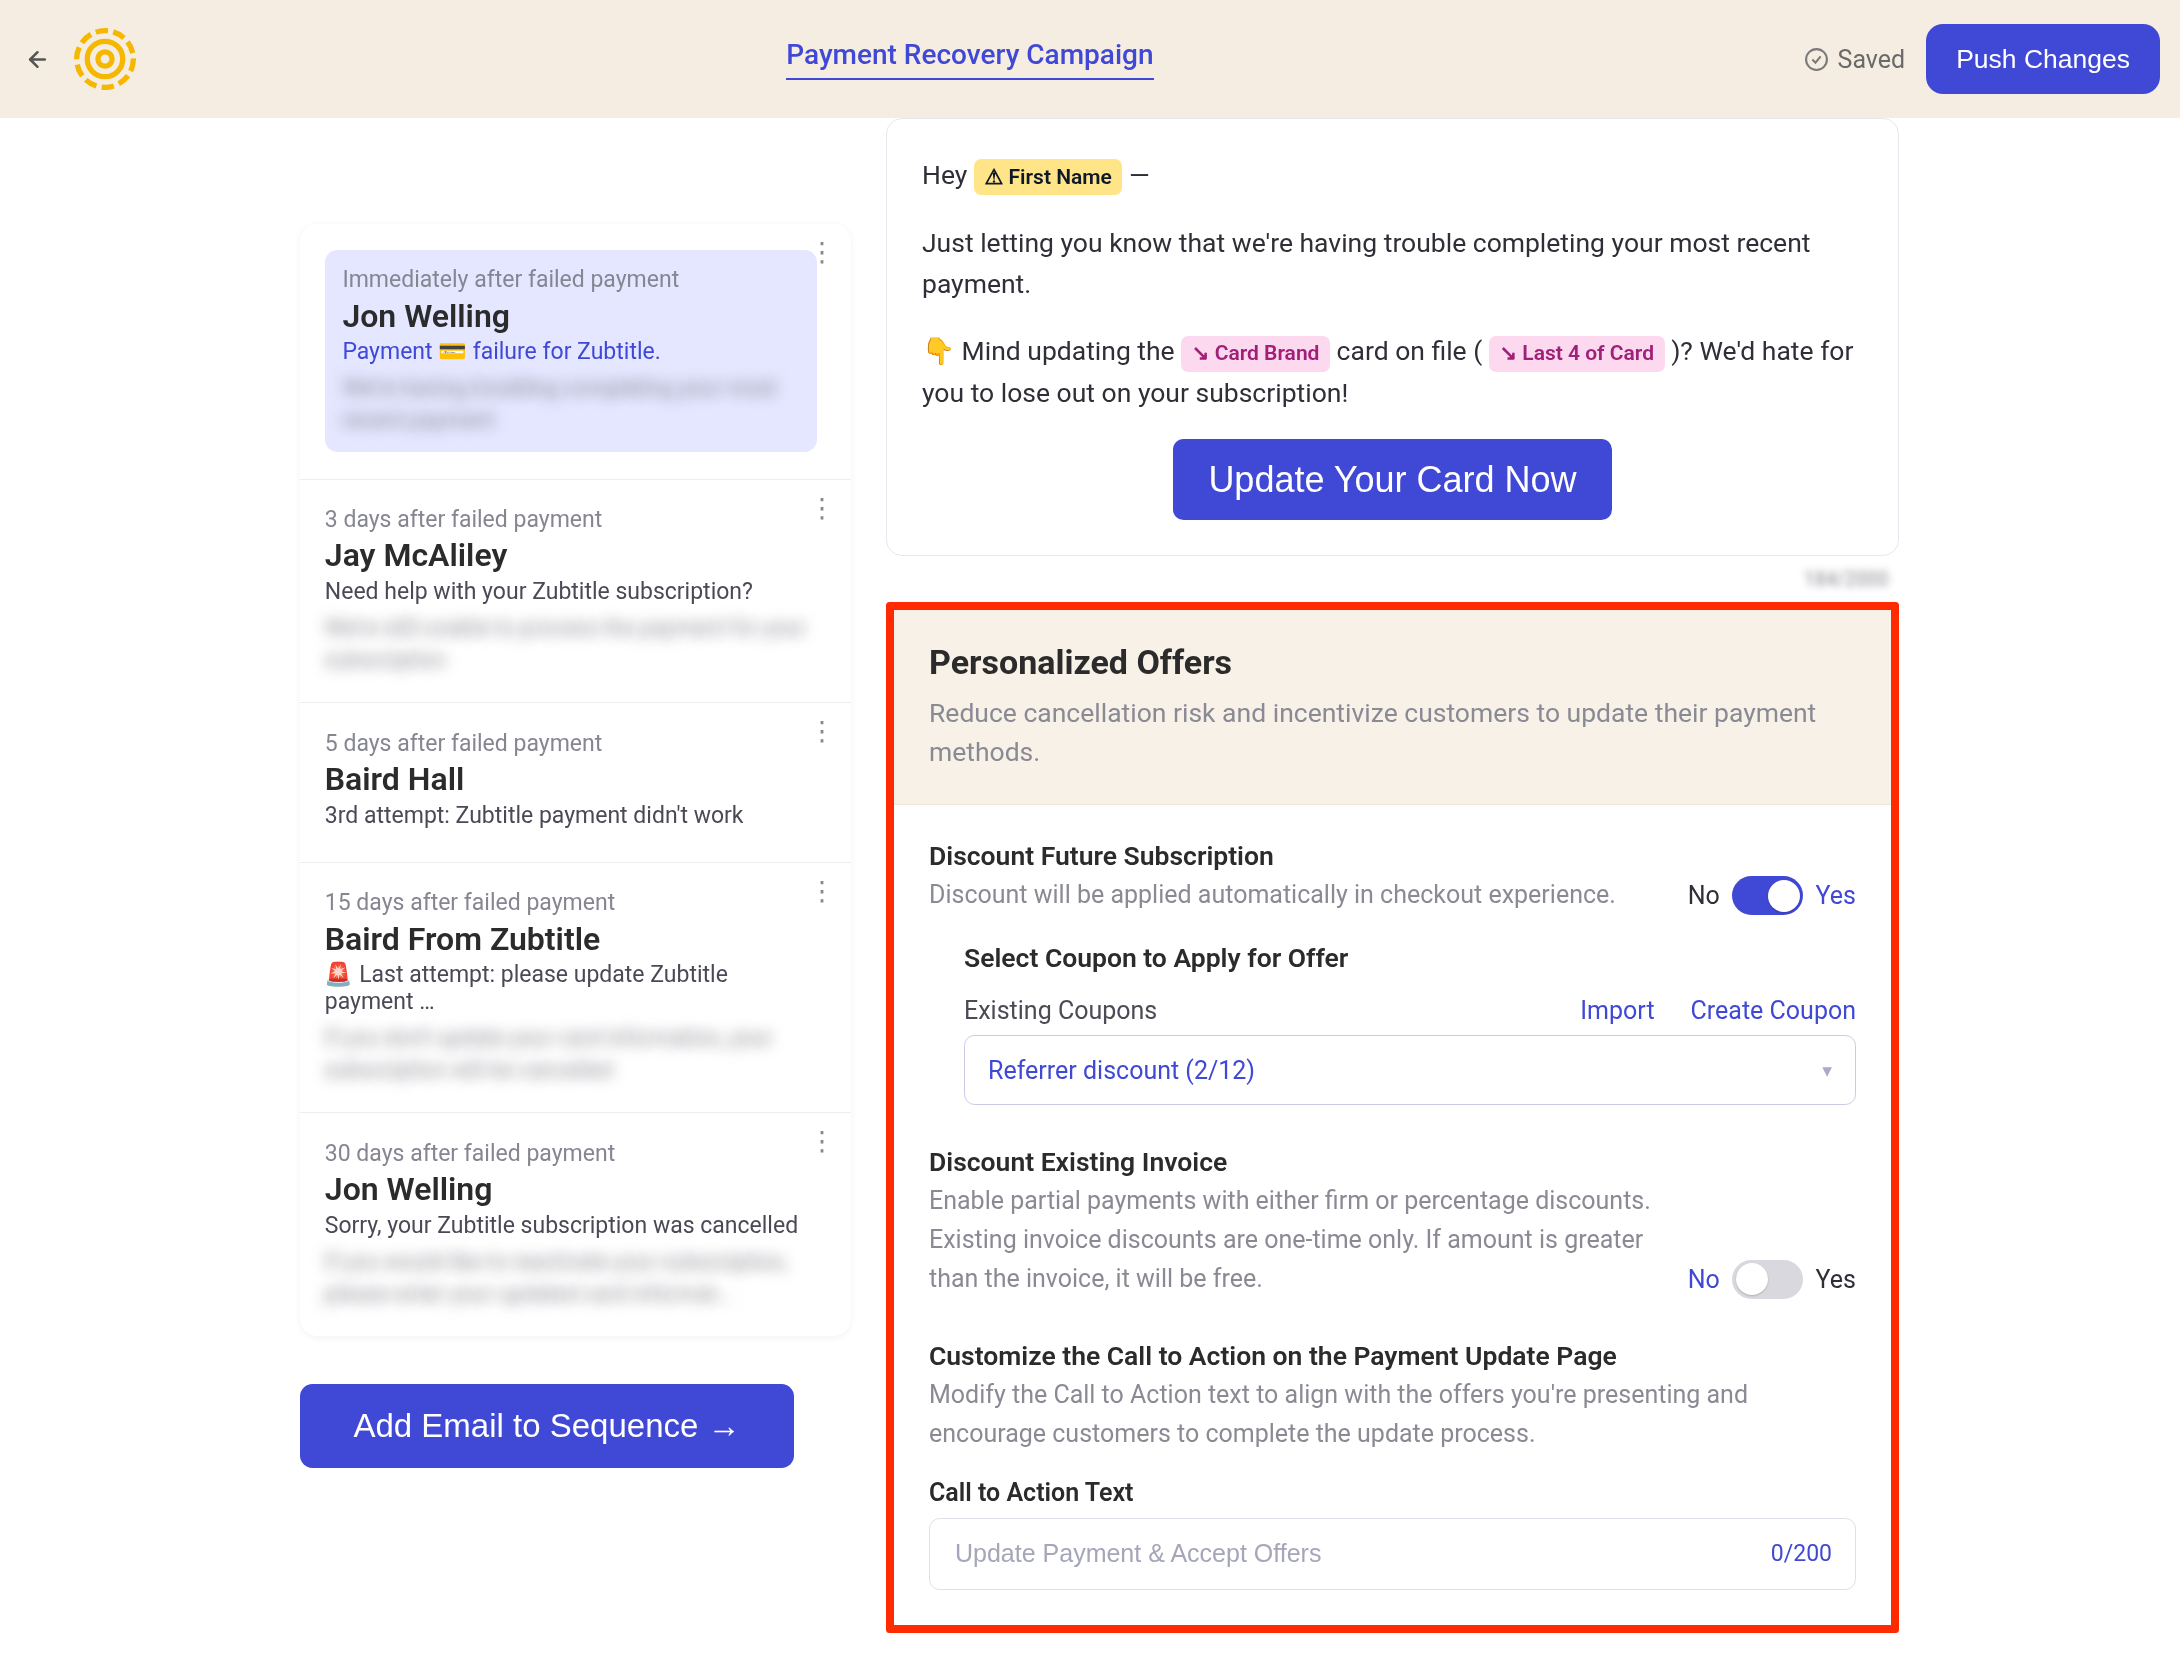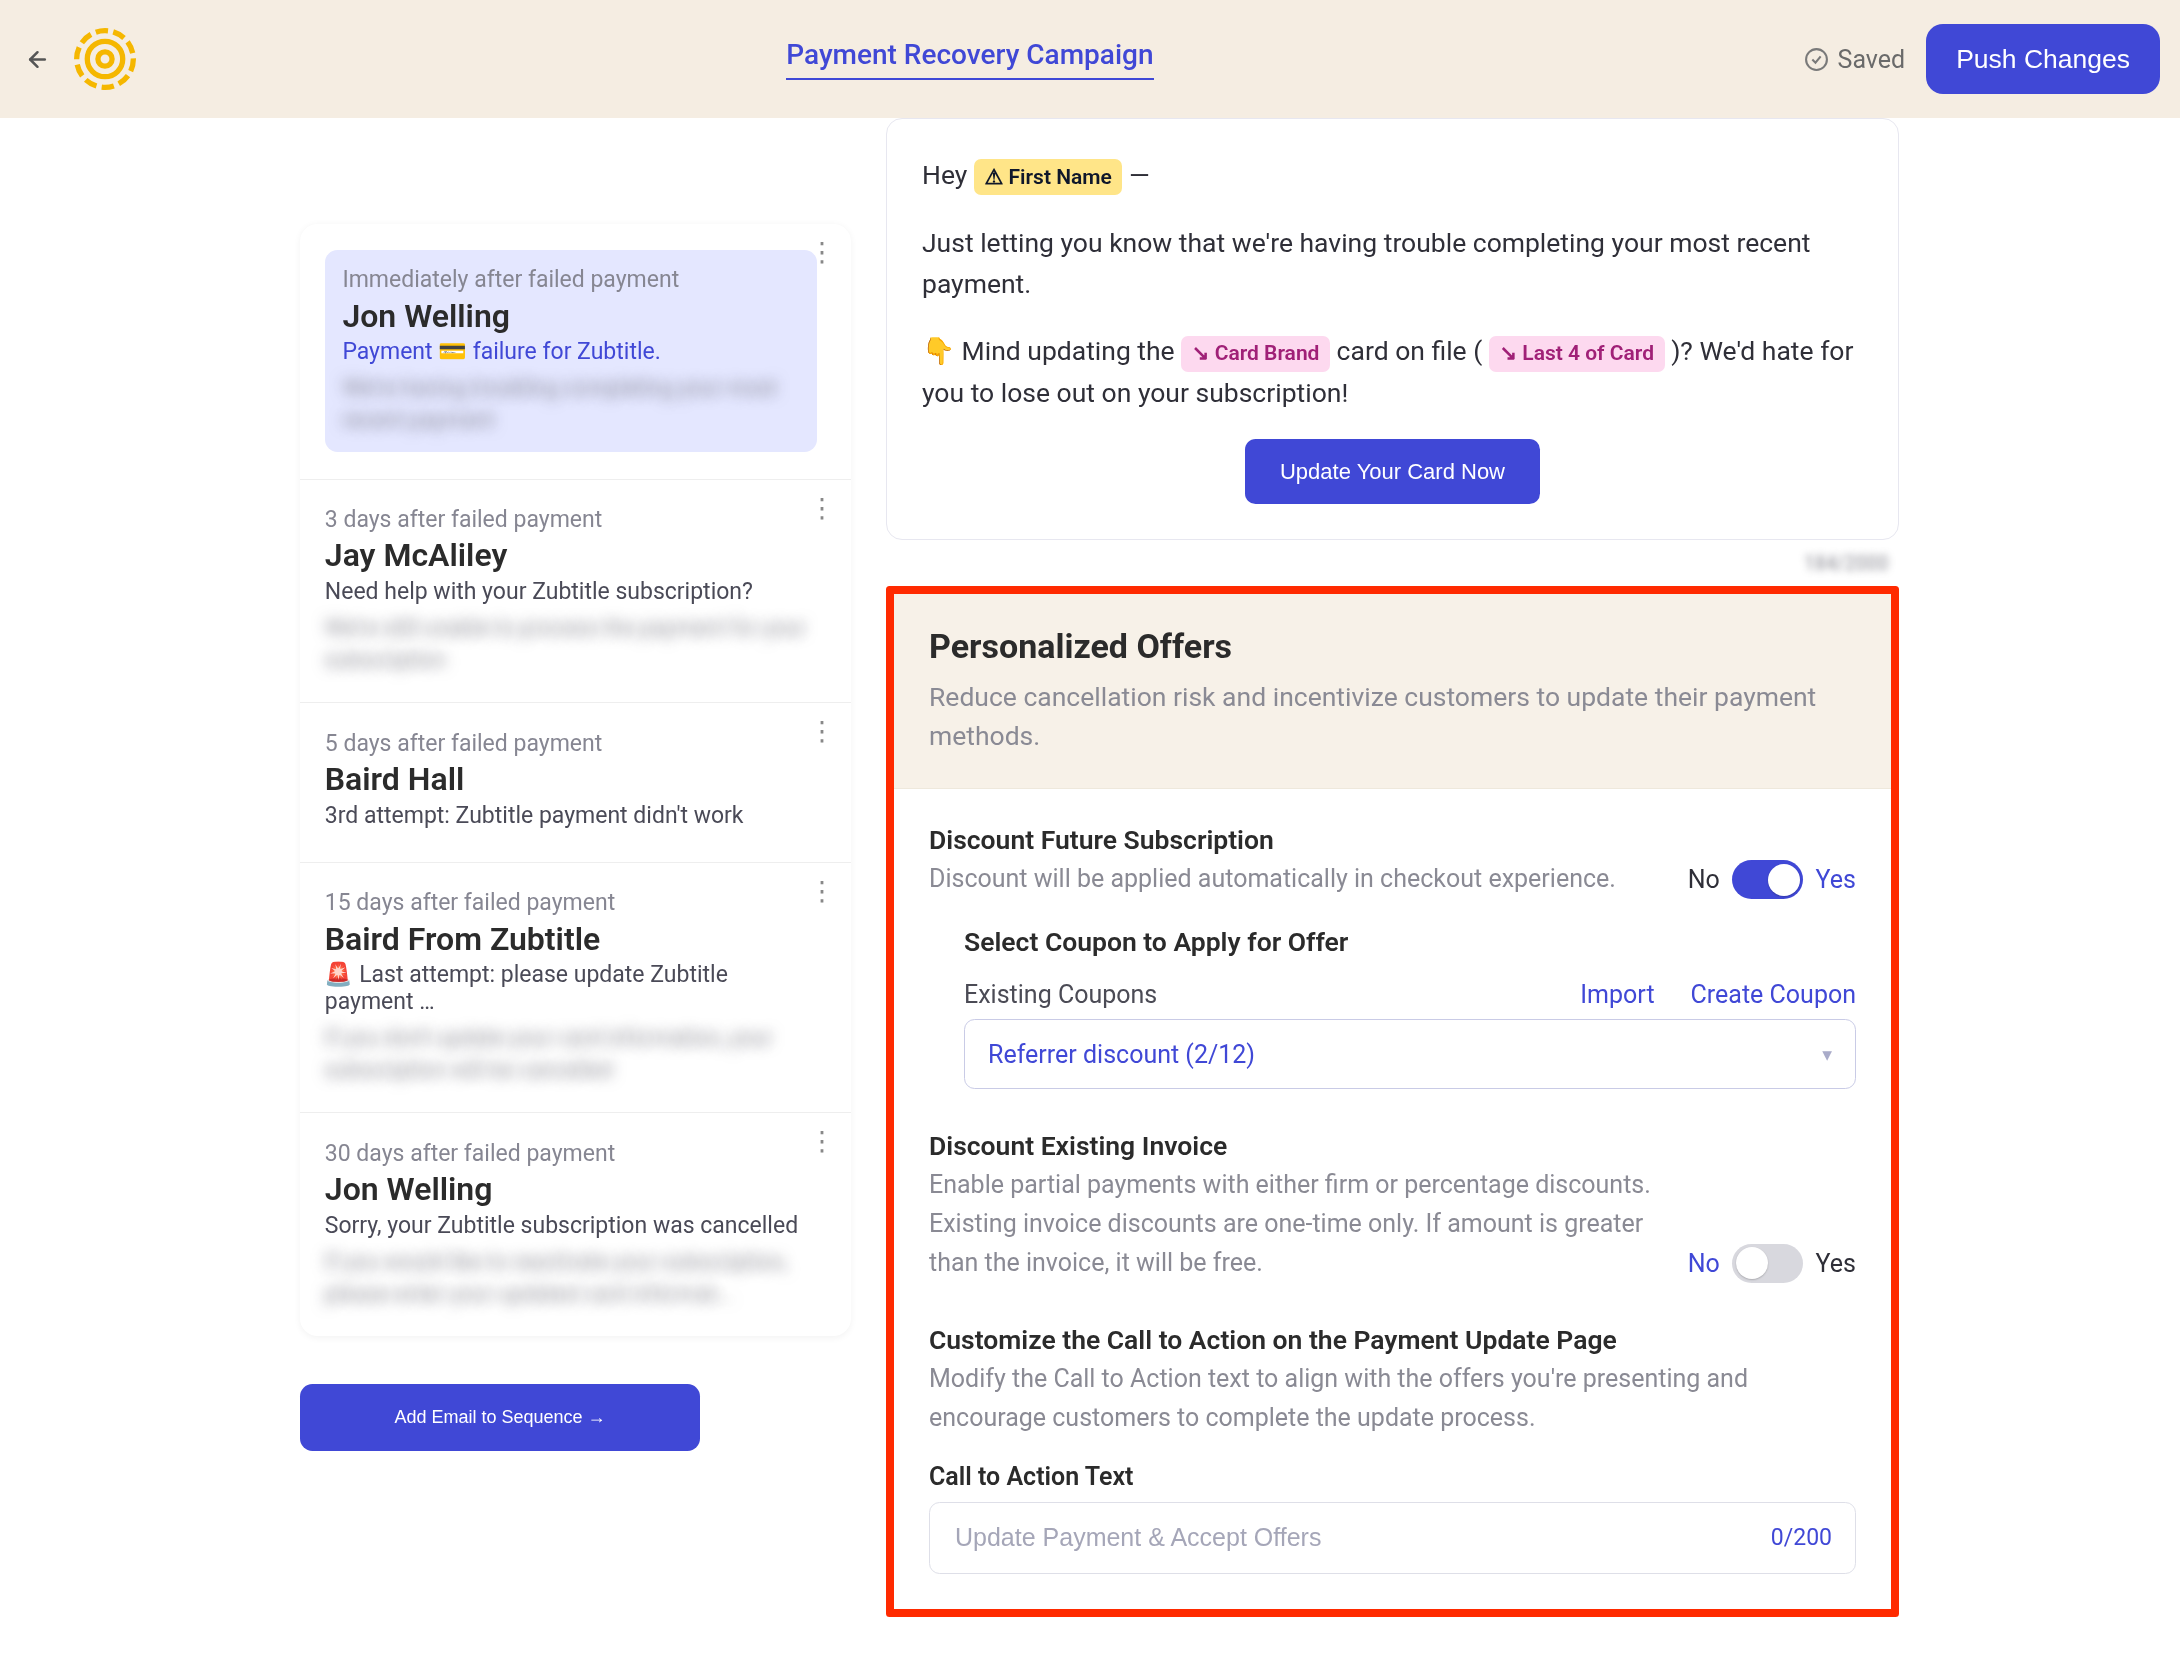--- a/index.html
+++ b/index.html
@@ -141,27 +141,27 @@
     position:absolute;
     right:17.6px; top:23px;
     color:#888;
     cursor:pointer;
     font-size:26.5px;
     line-height:0.4;
     letter-spacing: -1.8px;
   }
   .add-email-btn {
     margin-top: 48px;
-    width: 400px;
+    width: 494px;
     background: var(--indigo);
     color:#fff;
     border:none;
     border-radius: 12.4px;
     padding: 23px 0;
-    font-size: 18px;
+    font-size: 33px;
     font-weight:500;
     cursor:pointer;
     display:block;
   }
 
   
   .right-col {
     flex:1;
     min-width: 0;
   }
@@ -188,21 +188,21 @@
   .chip.yellow { background: var(--badge-yellow); color:#0f172a; }
   .chip.pink { background: var(--badge-pink); color:#a02077; }
   .update-btn {
     display:block;
     margin: 26.5px auto 0 auto;
     background: var(--indigo);
     color:#fff;
     border:none;
     border-radius: 10.6px;
     padding: 19.4px 35px;
-    font-size: 22px;
+    font-size: 36px;
     font-weight:500;
     cursor:pointer;
     text-align:center;
   }
 
   .counter-above {
     text-align:right;
     color: transparent;
     text-shadow: 0 0 7px rgba(120,120,130,0.9);
     font-size:19.4px;

